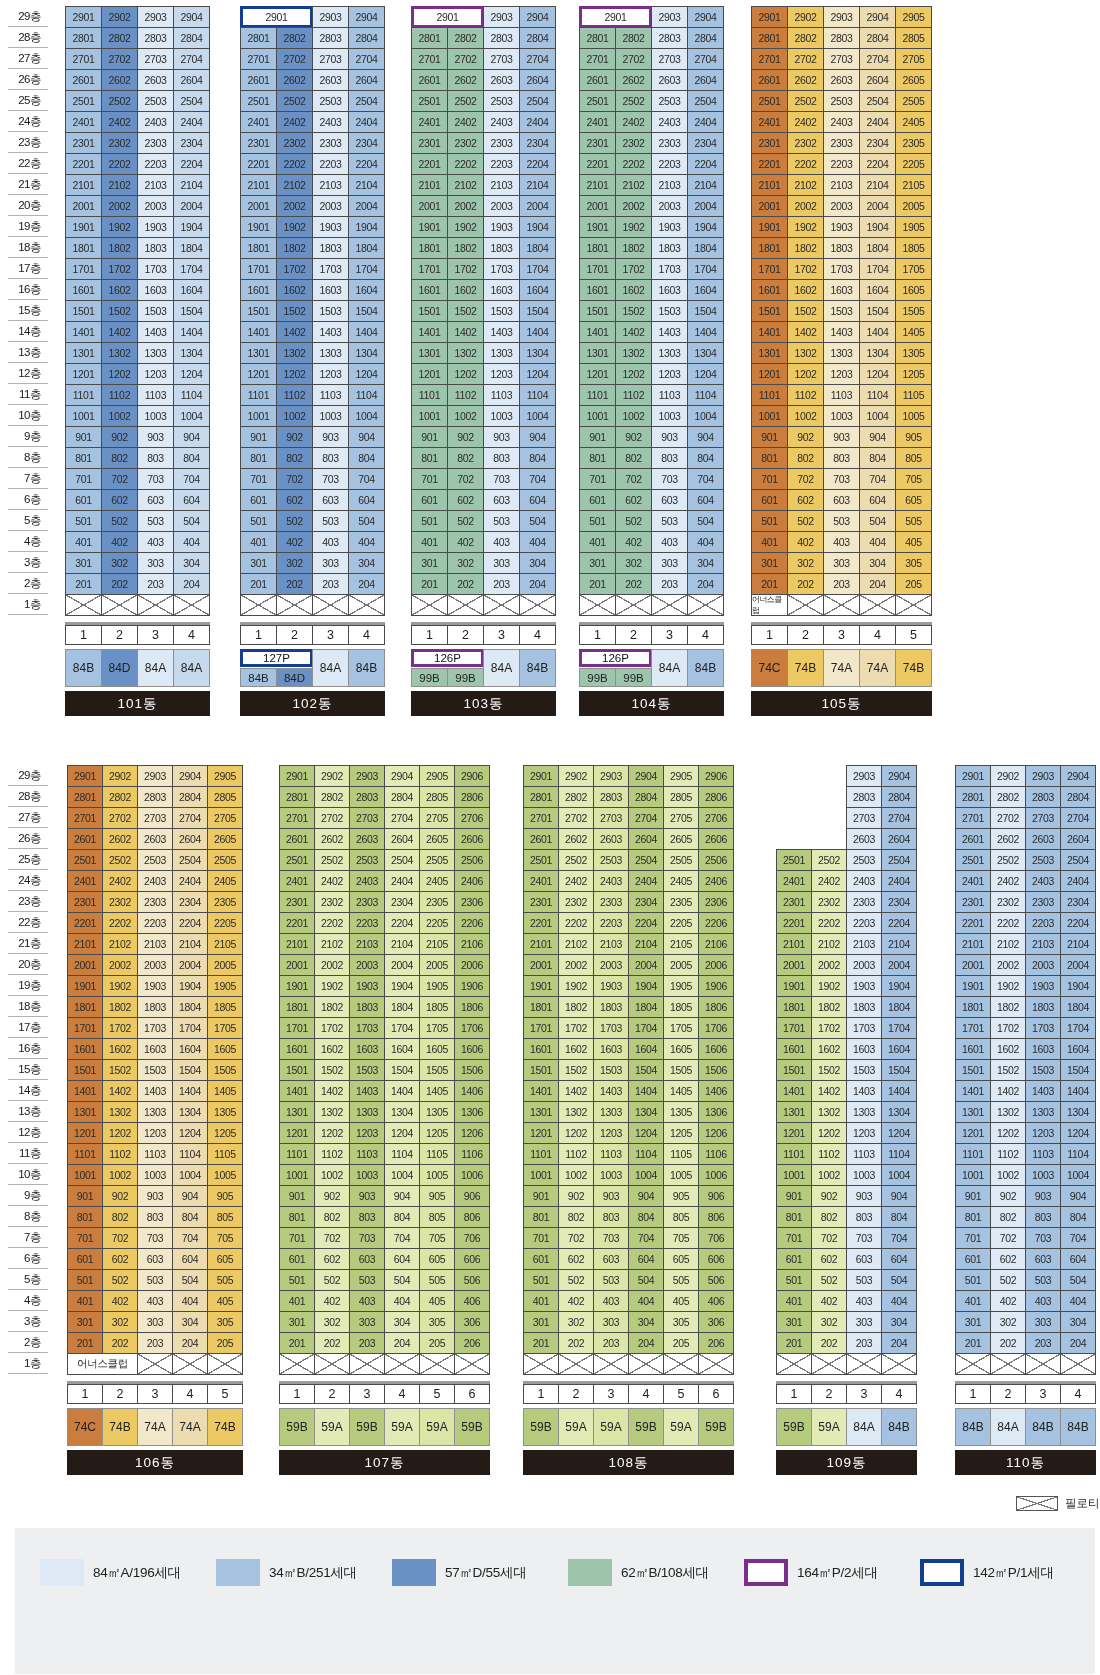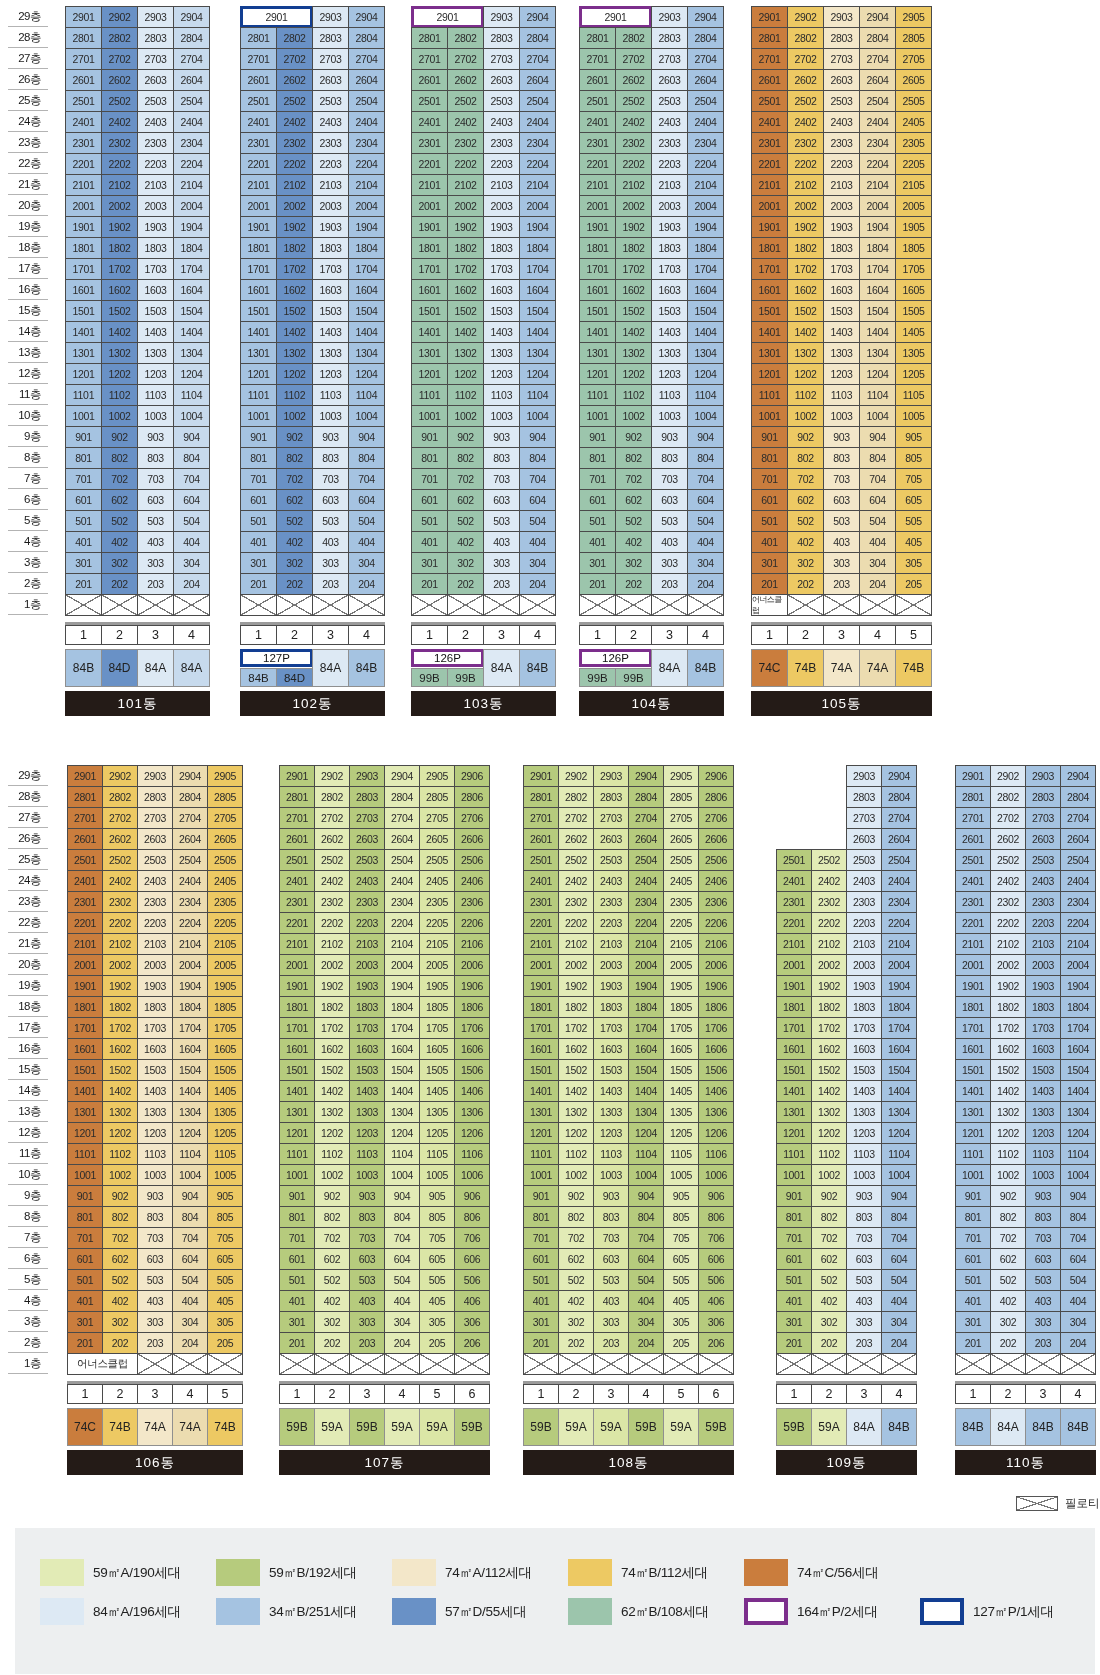--- a/index.html
+++ b/index.html
@@ -2288,42 +2288,20 @@
       <div class="namebar">110동</div>
     </div>
   </div>
 
 <div class="piloti-note">
   <div class="xbox xbg"></div>
   <span>필로티</span>
 </div>
 
 <div class="legend">
-  <div class="lrow" id="lrow-0">
-      <div class="litem">
-        <div class="swatch" style="background: rgb(226, 235, 182);"></div>
-        <span class="llabel">59㎡A/190세대</span>
-      </div>
-      <div class="litem">
-        <div class="swatch" style="background: rgb(182, 203, 125);"></div>
-        <span class="llabel">59㎡B/192세대</span>
-      </div>
-      <div class="litem">
-        <div class="swatch" style="background: rgb(243, 231, 201);"></div>
-        <span class="llabel">74㎡A/112세대</span>
-      </div>
-      <div class="litem">
-        <div class="swatch" style="background: rgb(237, 201, 99);"></div>
-        <span class="llabel">74㎡B/112세대</span>
-      </div>
-      <div class="litem">
-        <div class="swatch" style="background: rgb(202, 125, 61);"></div>
-        <span class="llabel">74㎡C/56세대</span>
-      </div>
-    </div>
   <div class="lrow" id="lrow-1">
       <div class="litem">
         <div class="swatch" style="background: rgb(221, 233, 244);"></div>
         <span class="llabel">84㎡A/196세대</span>
       </div>
       <div class="litem">
         <div class="swatch" style="background: rgb(165, 195, 225);"></div>
         <span class="llabel">34㎡B/251세대</span>
       </div>
       <div class="litem">
@@ -2333,16 +2311,16 @@
       <div class="litem">
         <div class="swatch" style="background: rgb(156, 197, 172);"></div>
         <span class="llabel">62㎡B/108세대</span>
       </div>
       <div class="litem">
         <div class="swatch outline" style="border-color: rgb(124, 46, 140);"></div>
         <span class="llabel">164㎡P/2세대</span>
       </div>
       <div class="litem">
         <div class="swatch outline" style="border-color: rgb(18, 62, 146);"></div>
-        <span class="llabel">127㎡P/1세대</span>
+        <span class="llabel">142㎡P/1세대</span>
       </div>
     </div>
 </div>
 
 </body></html>

